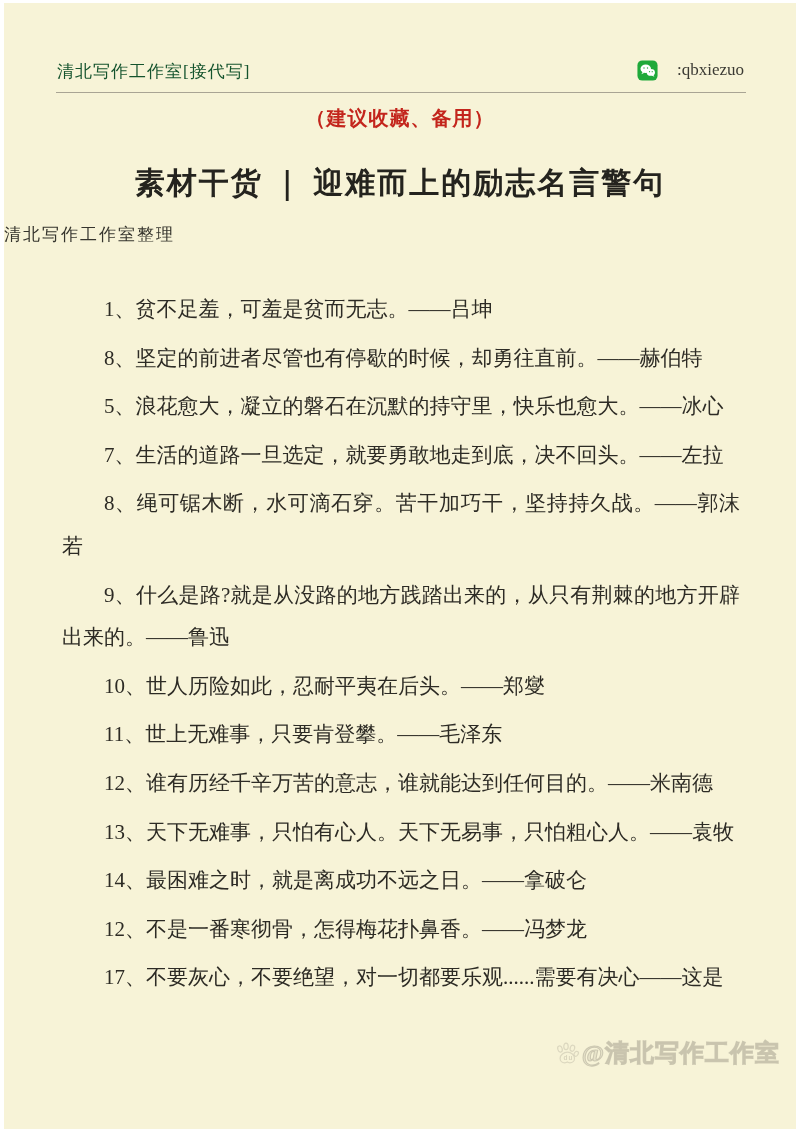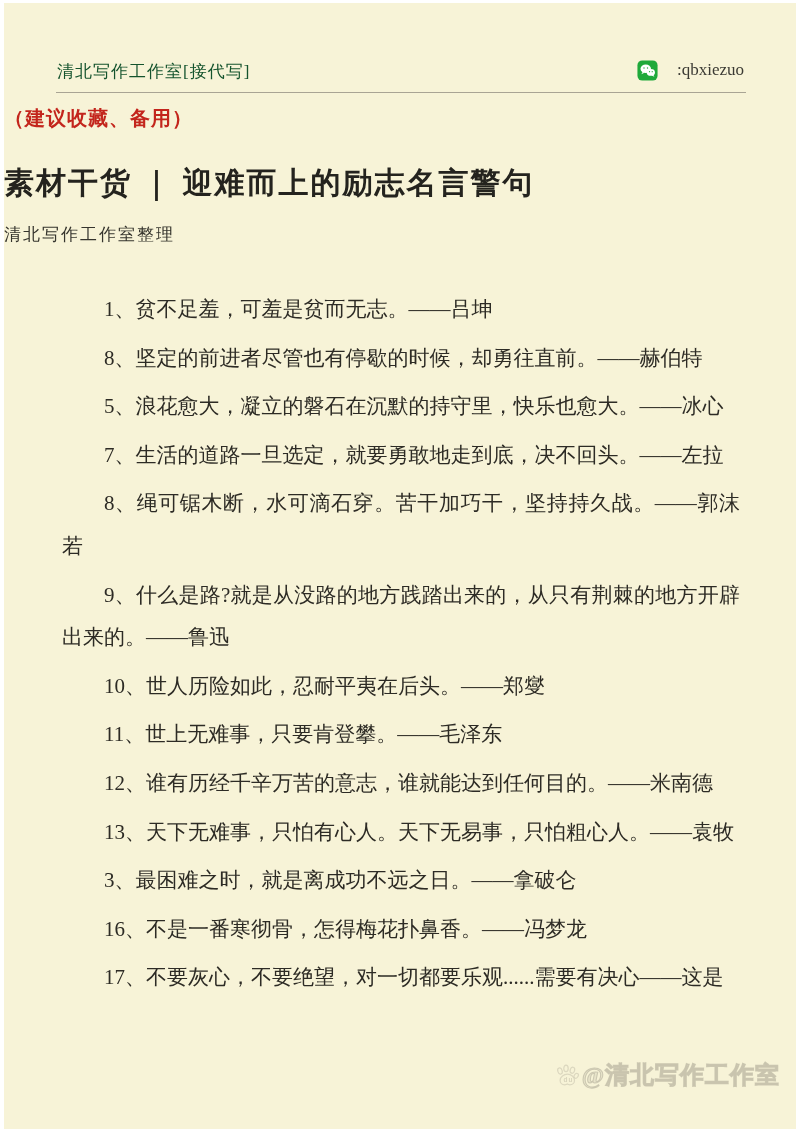--- a/index.html
+++ b/index.html
@@ -52,30 +52,32 @@
     right: 50px;
     top: 89px;
     border-top: 1px solid #a9a494;
   }
   
   .notice {
     position: absolute;
     top: 102px;
     left: 0;
     width: 100%;
+    text-align: center;
     font-size: 20px;
     font-weight: bold;
     color: #c3251c;
     letter-spacing: 1px;
   }
   .title {
     position: absolute;
     top: 160px;
     left: 0;
     width: 100%;
+    text-align: center;
     font-size: 30px;
     font-weight: bold;
     color: #24231e;
     letter-spacing: 2px;
     white-space: nowrap;
   }
   .subtitle {
     position: absolute;
     top: 220px;
     left: 0;
@@ -97,21 +99,21 @@
     margin: 6px;
     font-size: 21px;
     line-height: 42.6px;
     text-indent: 2em;
     text-align: justify;
   }
   
   .watermark {
     position: absolute;
     right: 16px;
-    top: 1056px;
+    top: 1034px;
     display: flex;
     align-items: center;
     gap: 2px;
     font-size: 24px;
     font-weight: bold;
     letter-spacing: 1px;
     color: rgba(190, 185, 165, 0.28);
     -webkit-text-stroke: 1px rgba(185, 180, 160, 0.65);
   }
   .paw-icon {
@@ -156,22 +158,22 @@
     <p>1、贫不足羞，可羞是贫而无志。——吕坤</p>
     <p>8、坚定的前进者尽管也有停歇的时候，却勇往直前。——赫伯特</p>
     <p>5、浪花愈大，凝立的磐石在沉默的持守里，快乐也愈大。——冰心</p>
     <p>7、生活的道路一旦选定，就要勇敢地走到底，决不回头。——左拉</p>
     <p>8、绳可锯木断，水可滴石穿。苦干加巧干，坚持持久战。——郭沫若</p>
     <p>9、什么是路?就是从没路的地方践踏出来的，从只有荆棘的地方开辟出来的。——鲁迅</p>
     <p>10、世人历险如此，忍耐平夷在后头。——郑燮</p>
     <p>11、世上无难事，只要肯登攀。——毛泽东</p>
     <p>12、谁有历经千辛万苦的意志，谁就能达到任何目的。——米南德</p>
     <p>13、天下无难事，只怕有心人。天下无易事，只怕粗心人。——袁牧</p>
-    <p>3、最困难之时，就是离成功不远之日。——拿破仑</p>
-    <p>16、不是一番寒彻骨，怎得梅花扑鼻香。——冯梦龙</p>
+    <p>14、最困难之时，就是离成功不远之日。——拿破仑</p>
+    <p>12、不是一番寒彻骨，怎得梅花扑鼻香。——冯梦龙</p>
     <p>17、不要灰心，不要绝望，对一切都要乐观......需要有决心——这是</p>
   </div>
 
   <div class="watermark">
     <span class="paw-icon">
       <svg viewBox="0 0 26 26" width="26" height="26">
         <g fill="none" stroke="rgba(185,180,160,0.8)" stroke-width="1.2">
           <ellipse cx="6" cy="9" rx="2.2" ry="3.1" transform="rotate(-18 6 9)"></ellipse>
           <ellipse cx="12" cy="6.4" rx="2.2" ry="3.2"></ellipse>
           <ellipse cx="18.4" cy="8.2" rx="2.2" ry="3.1" transform="rotate(16 18.4 8.2)"></ellipse>

